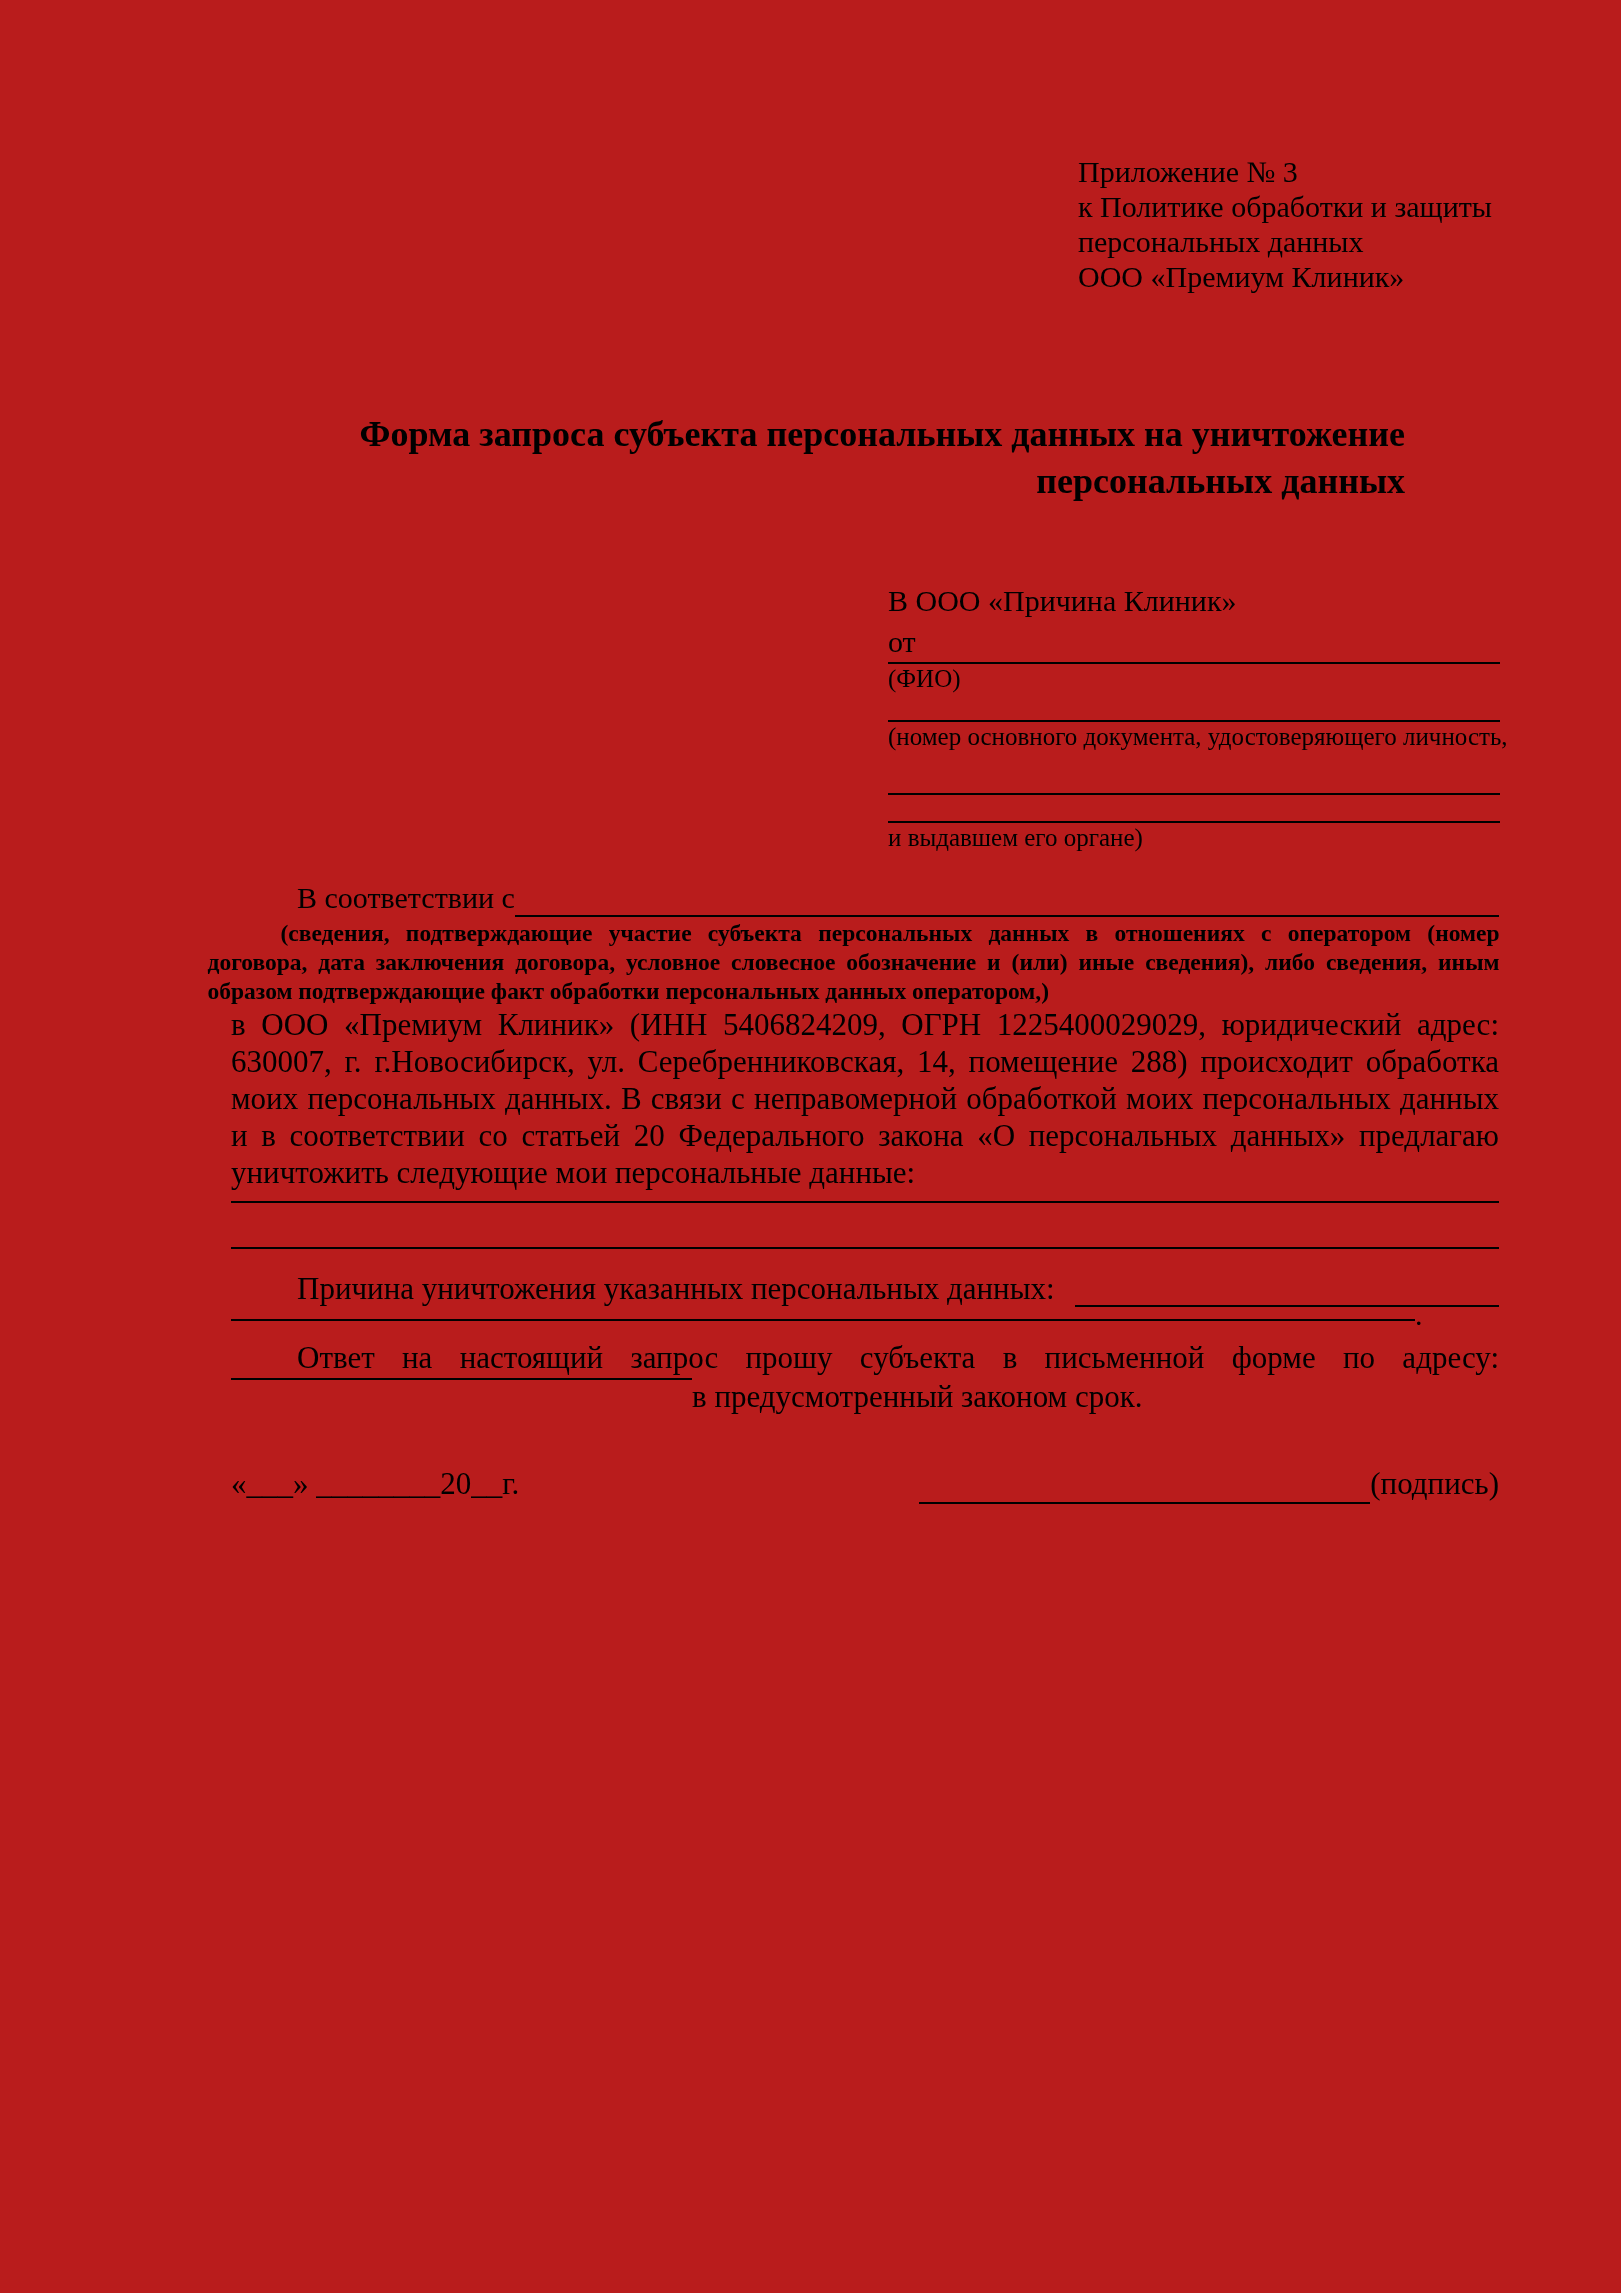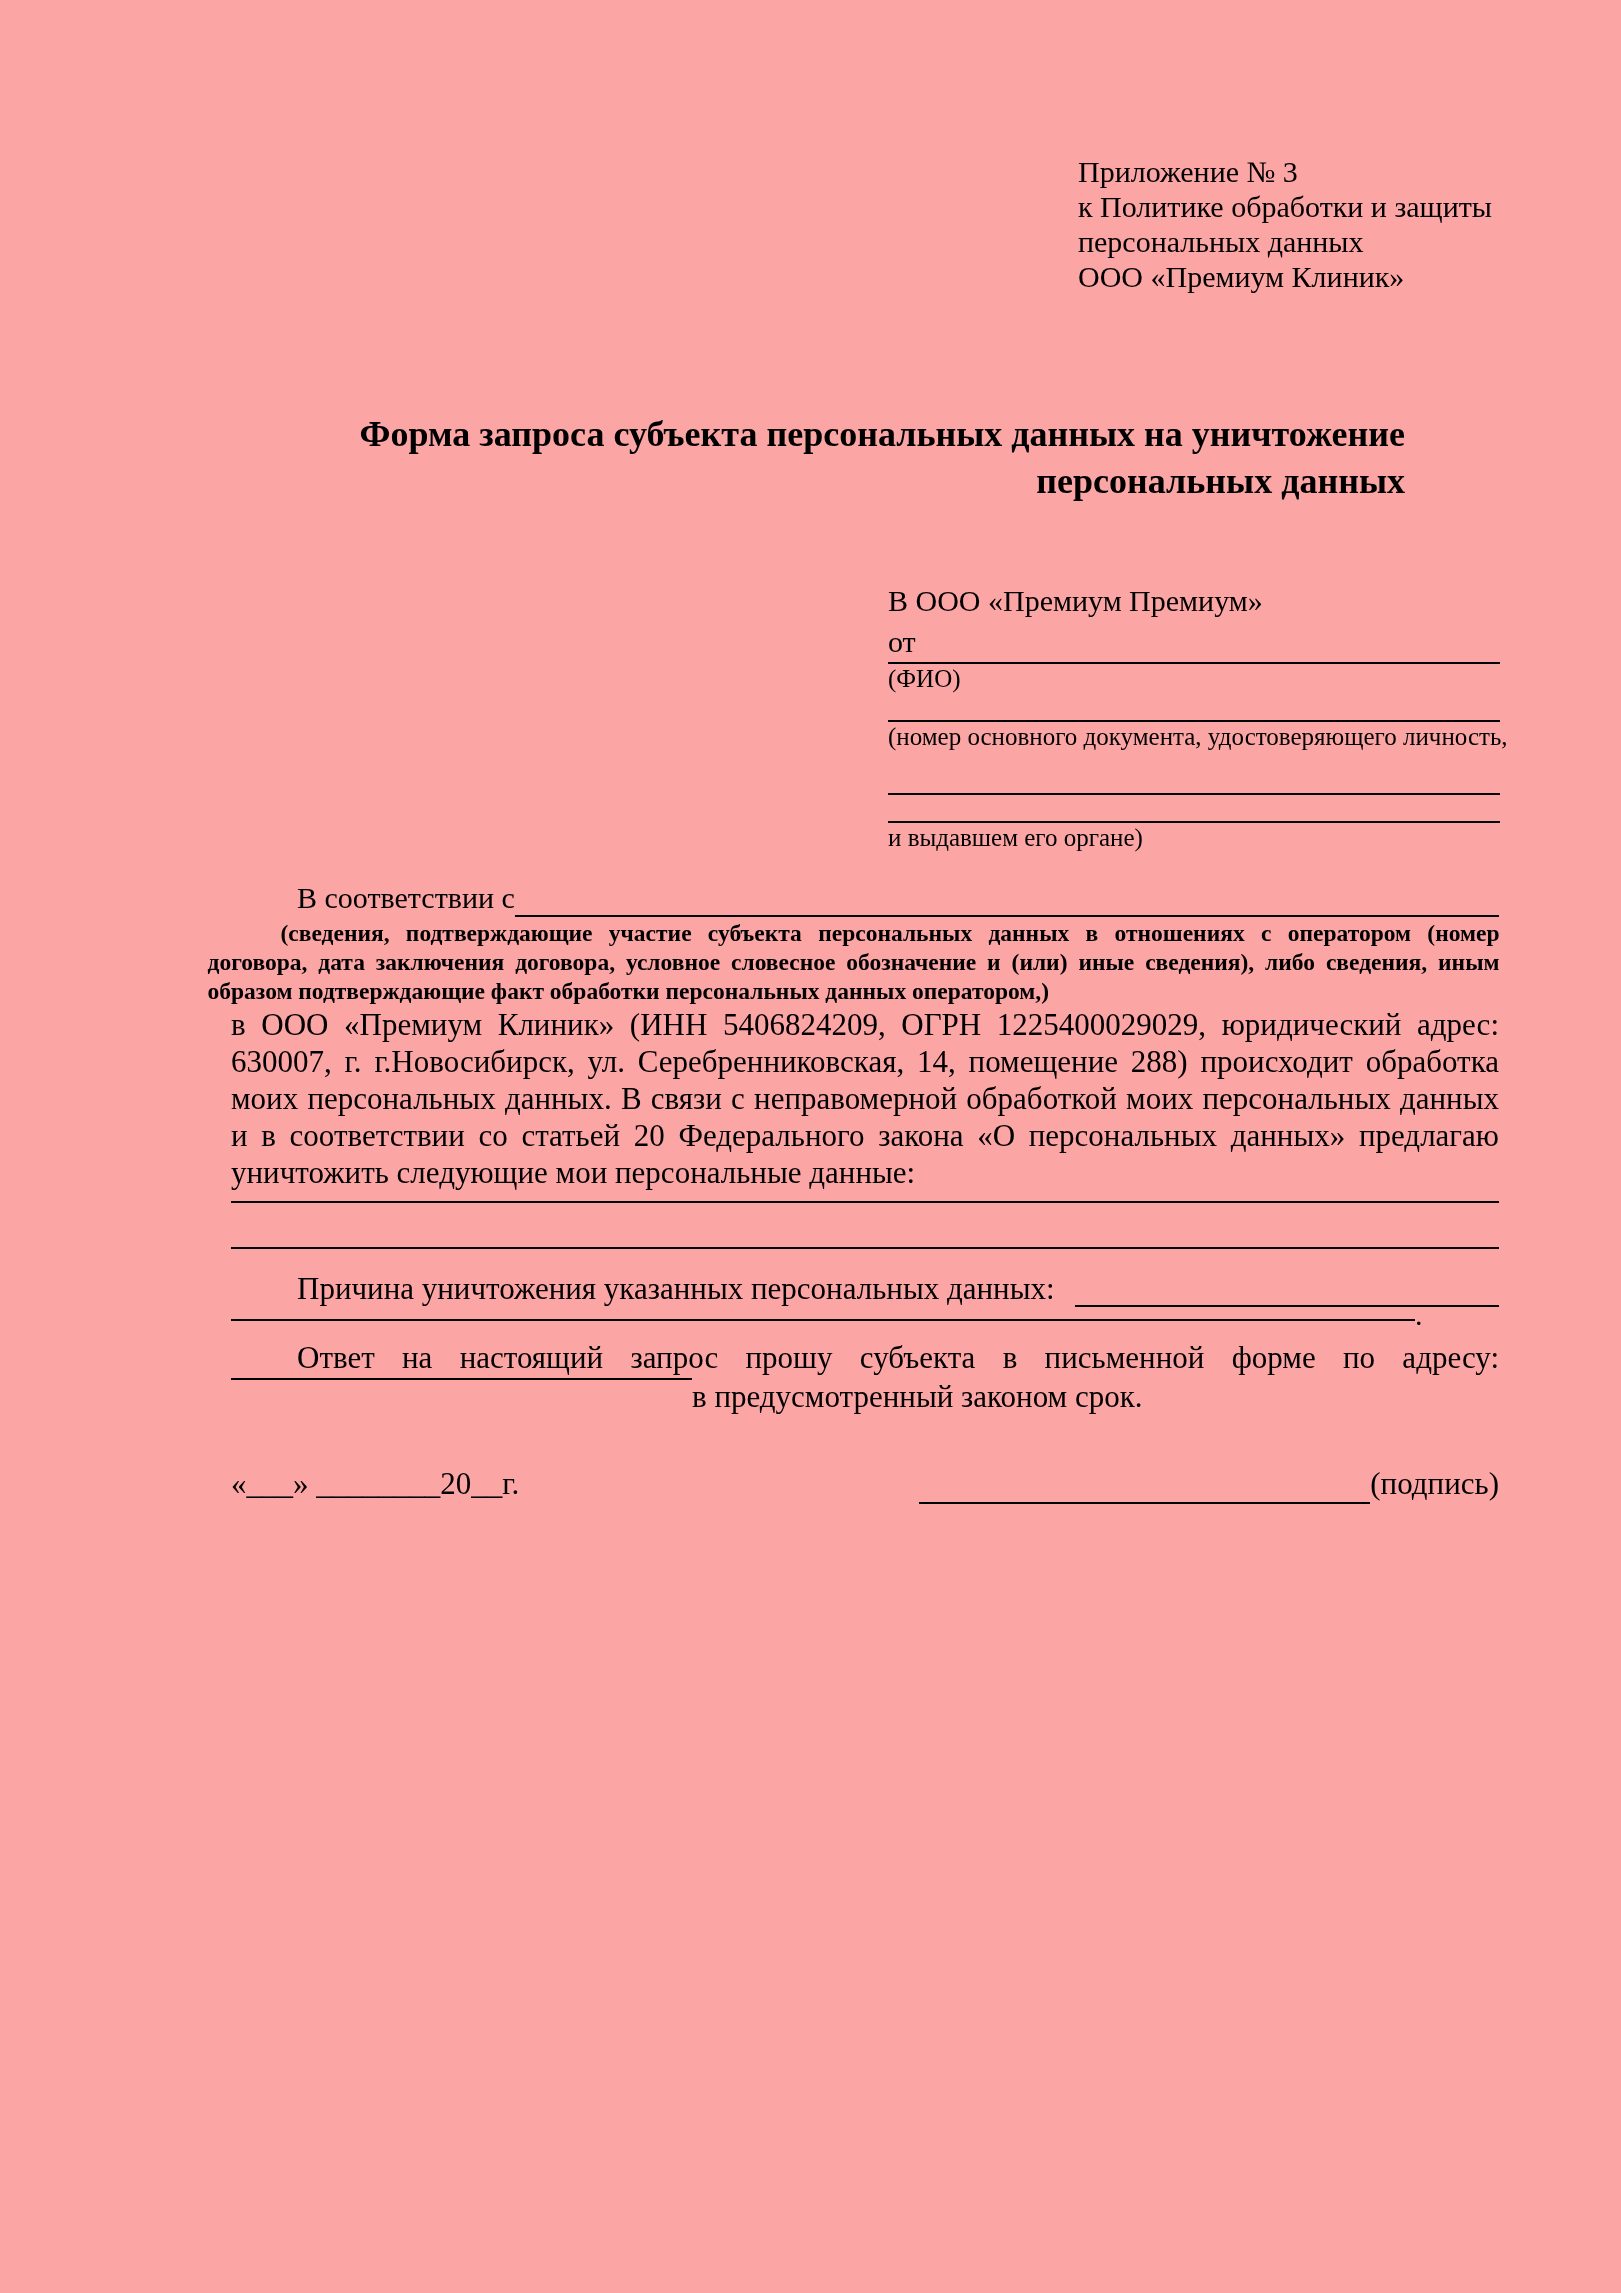--- a/index.html
+++ b/index.html
@@ -4,21 +4,21 @@
 <style>
   html, body {
     margin: 0;
     padding: 0;
     background: #ffffff;
   }
   .page {
     position: relative;
     width: 1621px;
     height: 2294px;
-    background: #fca5a5;
+    background: #b91c1c;
     color: #000000;
     font-family: "Liberation Serif", "DejaVu Serif", serif;
     box-sizing: border-box;
     padding: 154px 122px 0 231px;
     overflow: hidden;
   }
 
   
   .header-block {
     margin-left: 847px;
@@ -180,21 +180,21 @@
   <div class="header-block">
     <div>Приложение № 3</div>
     <div>к Политике обработки и защиты</div>
     <div>персональных данных</div>
     <div>ООО «Премиум Клиник»</div>
   </div>
 
   <div class="doc-title">Форма запроса субъекта персональных данных на уничтожение персональных данных</div>
 
   <div class="addressee">
-    <div class="a-line">В ООО «Премиум Премиум»</div>
+    <div class="a-line">В ООО «Причина Клиник»</div>
     <div class="a-line">от</div>
     <div class="fill-rule h0"></div>
     <div class="caption">(ФИО)</div>
     <div class="fill-rule h27"></div>
     <div class="caption">(номер основного документа, удостоверяющего личность,</div>
     <div class="fill-rule h43"></div>
     <div class="fill-rule h27"></div>
     <div class="caption">и выдавшем его органе)</div>
   </div>
 

